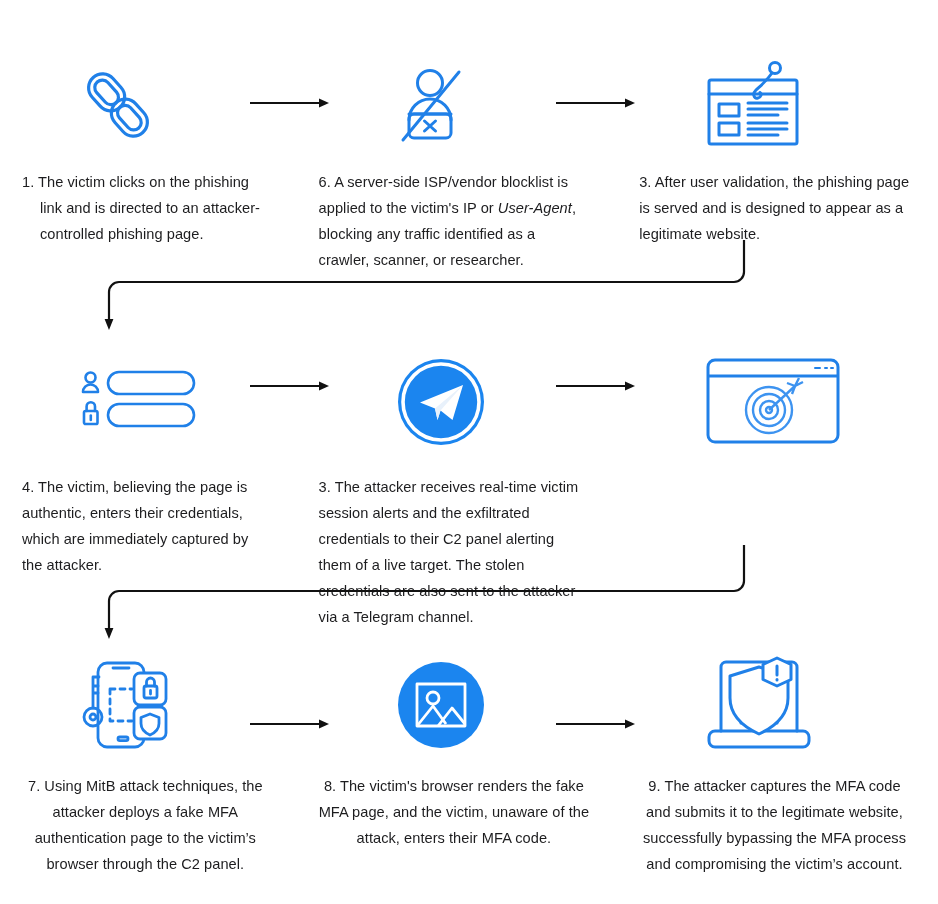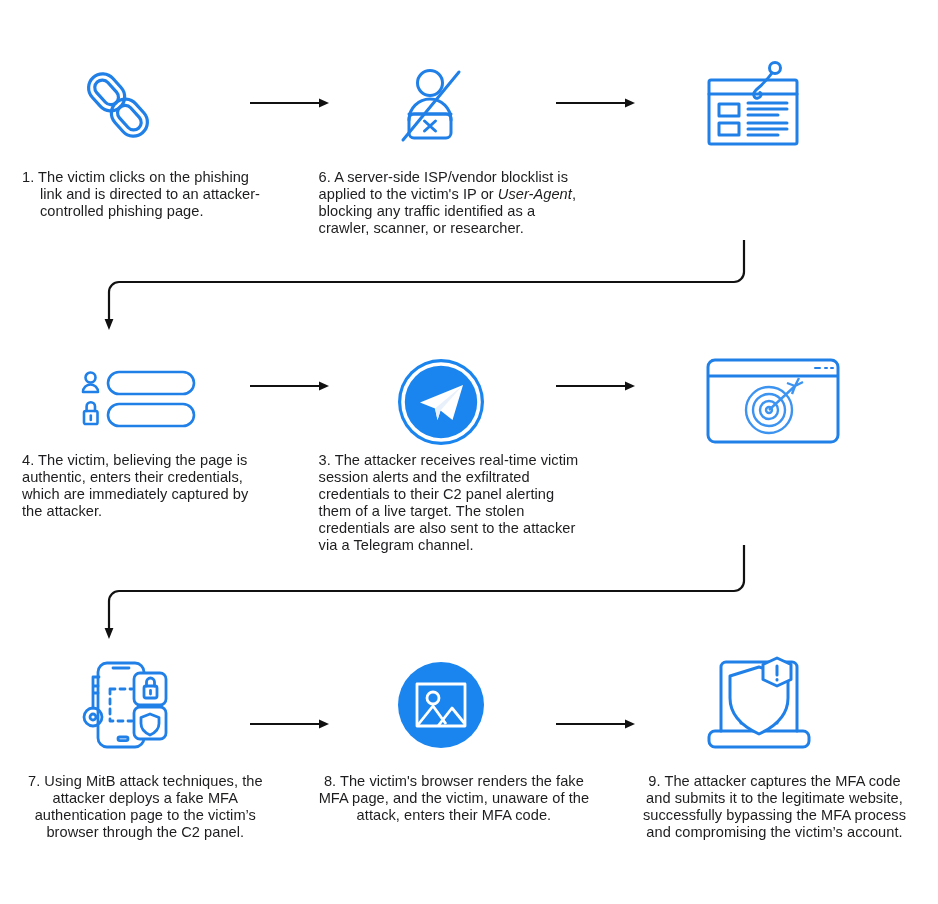--- a/index.html
+++ b/index.html
@@ -44,32 +44,32 @@
     display: flex;
     align-items: center;
     justify-content: center;
   }
   .cell.c1 .icon-wrap { justify-content: flex-start; padding-left: 58px; }
   .cell.c2 .icon-wrap { justify-content: flex-start; padding-left: 78px; }
   .cell.c3 .icon-wrap { justify-content: flex-start; padding-left: 64px; }
 
   .caption {
     font-size: 14.6px;
-    line-height: 17px;
+    line-height: 26px;
     color: #1d1d1f;
     letter-spacing: 0.05px;
   }
   .caption.hanging {
     padding-left: 18px;
     text-indent: -18px;
   }
   .caption i { }
 
   .row-1 .caption { margin-top: 14px; }
-  .row-2 .caption { }
+  .row-2 .caption { margin-top: 22px; }
   .row-3 .caption { margin-top: 18px; }
 
   
   .harrow {
     position: absolute;
     height: 12px;
   }
   .harrow svg { display: block; }
 
   
@@ -131,20 +131,21 @@
               <path d="M45 44 H84 M45 50 H84 M45 56 H75"></path>
               <path d="M45 64 H84 M45 70 H84 M45 76 H75"></path>
             </g>
             <g stroke-width="3">
               <circle cx="72" cy="9" r="5.5"></circle>
               <path d="M69 14 C62 24 56 28 53 31 C49 35 51 40 55 39 C58 38.5 59 35 57 33.5"></path>
             </g>
           </g>
         </svg>
       </div>
+      <div class="caption">3. After user validation, the phishing page is served and is designed to appear as a legitimate website.</div>
     </div>
   </div>
 
   <div class="harrow" style="left:249px; top:97px;">
     <svg width="82" height="12" viewBox="0 0 82 12">
       <g stroke="#111111" stroke-width="2.2" fill="none">
         <path d="M1 6 H72"></path>
       </g>
       <path d="M70 1.5 L80 6 L70 10.5 Z" fill="#111111"></path>
     </svg>

